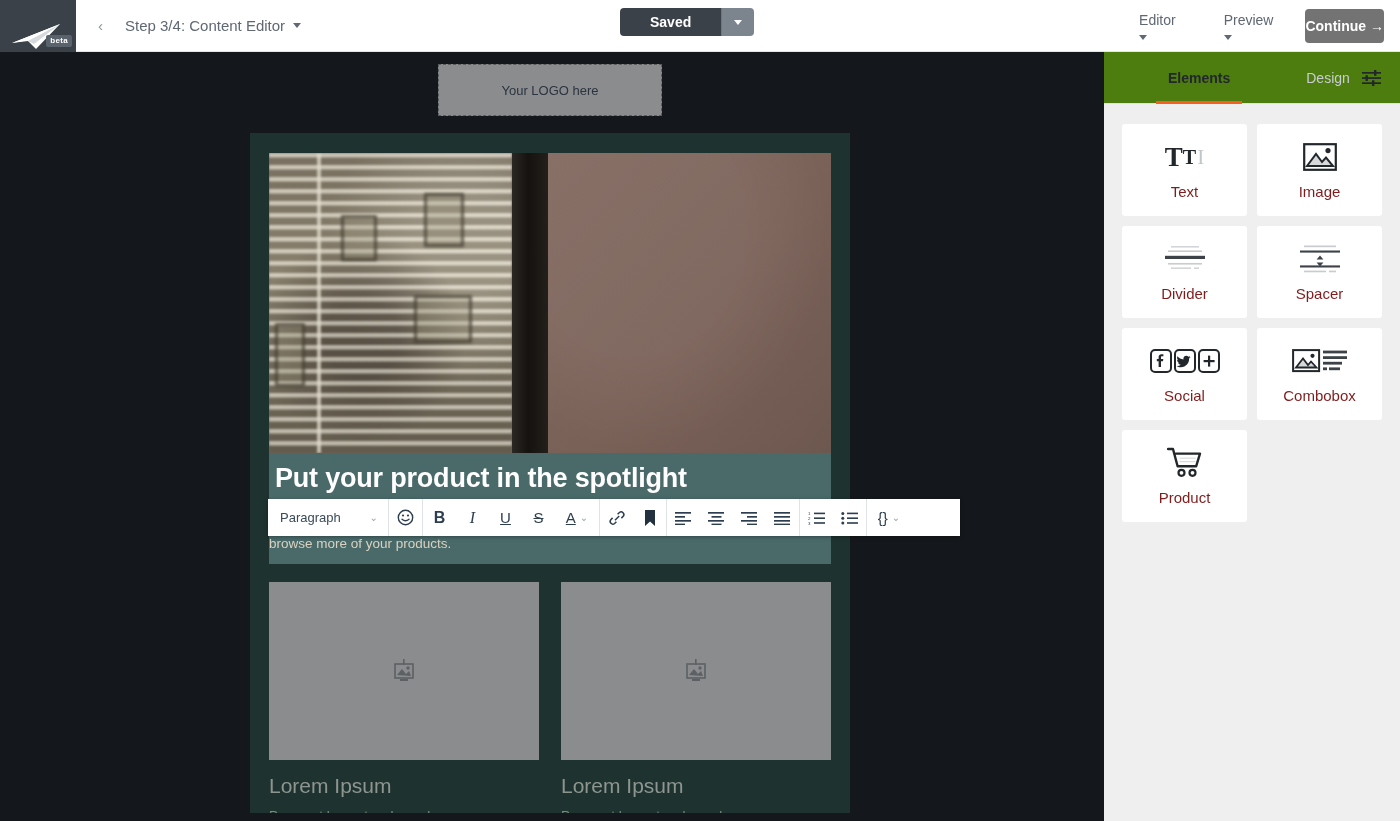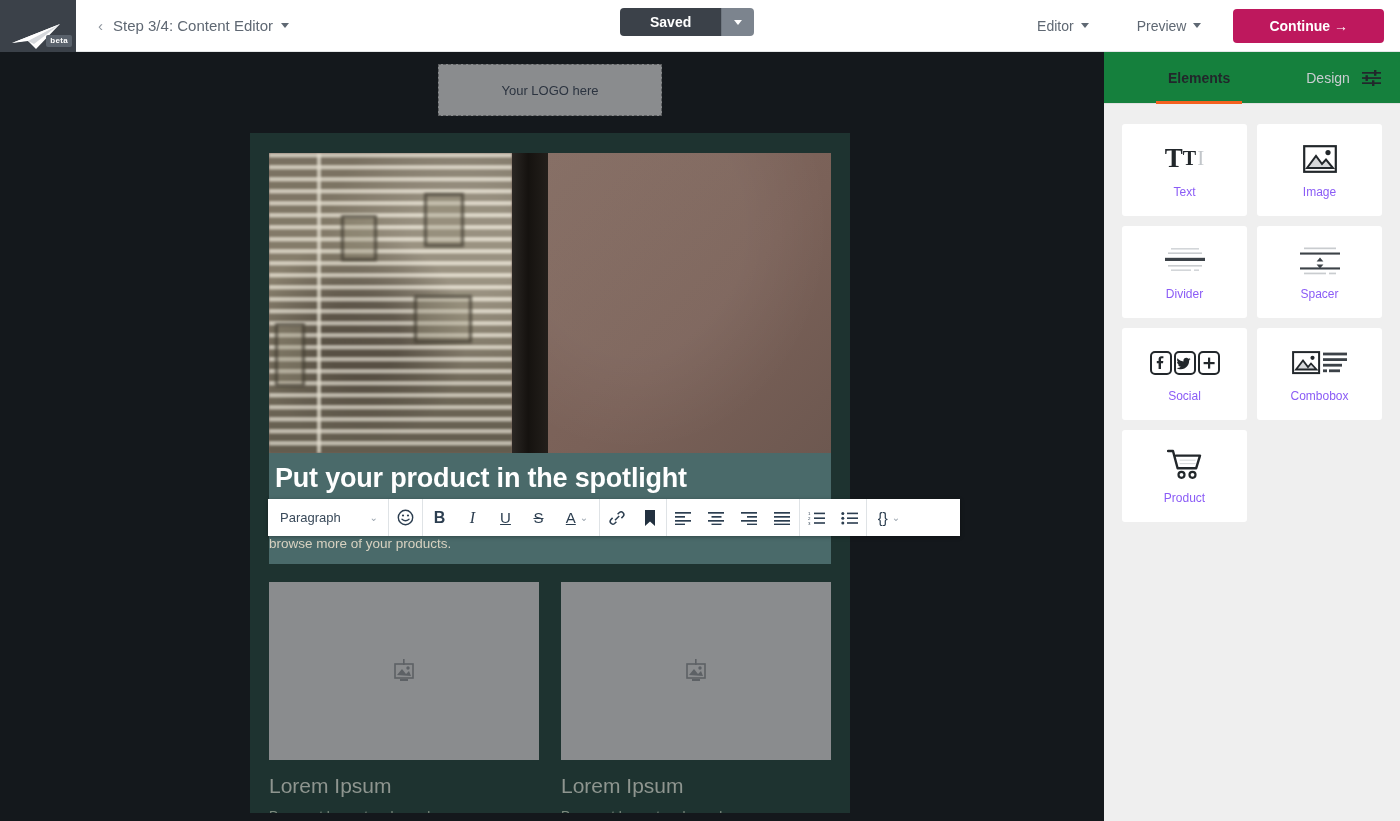--- a/index.html
+++ b/index.html
@@ -26,21 +26,21 @@
   .beta-badge {
     position: absolute; right: 4px; bottom: 5px;
     background: #5a626c; color: #fff; font-size: 8px; font-weight: bold;
     padding: 1px 4px 2px; border-radius: 2px; letter-spacing: .3px;
   }
   .back-chevron {
     margin-left: 22px; color: #8d949d; font-size: 15px; line-height: 1;
     cursor: pointer; user-select: none;
   }
   .step-label {
-    margin-left: 10px; font-size: 15px; color: #5f6873; cursor: pointer;
+    margin-left: 22px; font-size: 15px; color: #5f6873; cursor: pointer;
     display: flex; align-items: center; gap: 8px; white-space: nowrap;
   }
   .caret { width: 0; height: 0; border-left: 4.5px solid transparent;
            border-right: 4.5px solid transparent; border-top: 5px solid currentColor; }
 
   .saved-wrap {
     position: absolute; left: 620px; top: 8px; height: 28px;
     display: flex; border-radius: 4px; overflow: hidden;
   }
   .saved-main {
@@ -49,25 +49,25 @@
   }
   .saved-arrow {
     background: #7c848e; width: 33px; display: flex; align-items: center;
     justify-content: center; cursor: pointer; border-left: 1px solid #6e767f;
   }
   .saved-arrow .caret { border-top-color: #fff; }
 
   .top-right { margin-left: auto; display: flex; align-items: center; gap: 0; padding-right: 16px; }
   .menu-item {
     font-size: 14px; color: #5f6873; padding: 0 24px; cursor: pointer;
-    display: flex; align-items: center; gap: 7px; white-space: nowrap;
+    display: flex; gap: 7px; white-space: nowrap; flex-direction: column;
   }
   .continue-btn {
-    background: #be185d; color: #fff; font-size: 14px; font-weight: bold;
-    padding: 9px 36px; border-radius: 4px; cursor: pointer; margin-left: 8px;
+    background: #737373; color: #fff; font-size: 14px; font-weight: bold;
+    padding: 9px 0; border-radius: 4px; cursor: pointer; margin-left: 8px;
     display: flex; align-items: center; gap: 7px; white-space: nowrap;
   }
 
   
   .canvas {
     position: absolute; top: 44px; left: 0; width: 1102px; height: 769px;
     background: #14181c; overflow: hidden;
   }
   .email {
     position: absolute; left: 250px; top: 0px; width: 600px;
@@ -153,41 +153,41 @@
   }
   .card-h { margin-top: 14px; font-size: 21px; color: #8e958f; }
   .card-p { margin-top: 8px; font-size: 13.5px; line-height: 1.45; color: #7d8a7e; }
 
   
   .panel {
     position: absolute; top: 52px; right: 0; width: 298px; height: 769px;
     background: #efefef; border-left: 2px solid #14181c;
   }
   .panel-tabs {
-    height: 52px; background: #15803d; display: flex; align-items: center;
+    height: 52px; background: #4d7c0f; display: flex; align-items: center;
     position: relative; border-bottom: 1px solid #e0e0e0;
   }
   .tab {
     font-size: 14px; font-weight: bold; cursor: pointer; position: relative;
     height: 52px; display: flex; align-items: center; padding: 0 12px;
   }
   .tab.active { color: #22272b; margin-left: 52px; }
   .tab.active::after {
     content: ""; position: absolute; left: 0; right: 0; bottom: 0; height: 3px; background: #f4601f;
   }
   .tab.disabled { color: #c9cdd1; margin-left: 52px; font-weight: normal; }
   .panel-settings { margin-left: auto; margin-right: 40px; cursor: pointer; display: flex; }
 
   .grid { padding: 20px 18px; display: grid; grid-template-columns: 1fr 1fr; gap: 10px; }
   .el-card {
     background: #fff; border-radius: 3px; height: 92px; cursor: pointer;
     display: flex; flex-direction: column; align-items: center; justify-content: center;
     gap: 9px;
   }
-  .el-label { font-size: 12px; color: #8b5cf6; text-align: right; }
+  .el-label { font-size: 15px; color: #7f1d1d; text-align: right; }
   .icon-wrap { height: 34px; display: flex; align-items: center; justify-content: center; }
   .tt-icon { font-family: "Liberation Serif", serif; font-weight: bold; color: #22272b; }
   .tt-icon .t1 { font-size: 27px; }
   .tt-icon .t2 { font-size: 20px; }
   .tt-icon .bar { color: #c2c6ca; font-size: 21px; font-weight: normal; margin-left: 1px; }
 </style>
 </head>
 <body>
 
 <div class="topbar">

